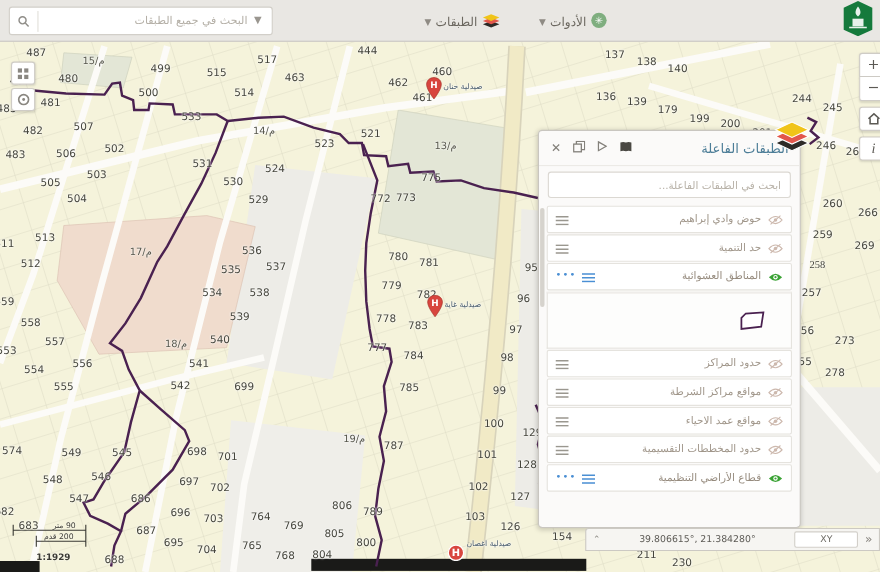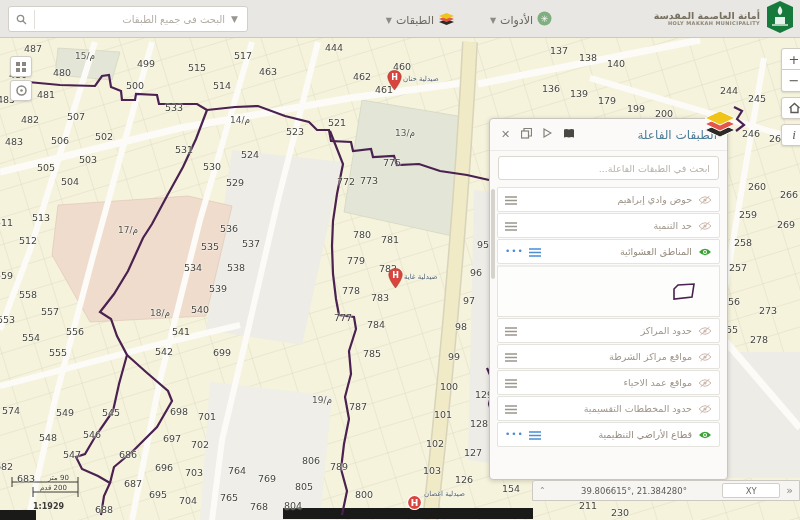--- a/index.html
+++ b/index.html
@@ -227,21 +227,21 @@
         <span class="parcel" style="left: 164px; top: 467px;">696</span>
         <span class="parcel" style="left: 194px; top: 472px;">703</span>
         <span class="parcel" style="left: 237px; top: 470px;">764</span>
         <span class="parcel" style="left: 267px; top: 478px;">769</span>
         <span class="parcel" style="left: 158px; top: 494px;">695</span>
         <span class="parcel" style="left: 188px; top: 500px;">704</span>
         <span class="parcel" style="left: 229px; top: 497px;">765</span>
         <span class="parcel" style="left: 259px; top: 506px;">768</span>
         <span class="parcel" style="left: 311px; top: 460px;">806</span>
         <span class="parcel" style="left: 304px; top: 486px;">805</span>
-        <span class="parcel" style="left: 333px; top: 494px; margin-left: 31px;">800</span>
+        <span class="parcel" style="left: 333px; top: 494px;">800</span>
         <span class="parcel" style="left: 293px; top: 505px;">804</span>
         <span class="parcel" style="left: 334px; top: 47px;">444</span>
         <span class="parcel" style="left: 402px; top: 66px;">460</span>
         <span class="parcel" style="left: 268px; top: 71px;">463</span>
         <span class="parcel" style="left: 362px; top: 76px;">462</span>
         <span class="parcel" style="left: 384px; top: 89px;">461</span>
         <span class="parcel" style="left: 295px; top: 131px;">523</span>
         <span class="parcel" style="left: 337px; top: 122px;">521</span>
         <span class="parcel" style="left: 346px; top: 181px;">772</span>
         <span class="parcel" style="left: 369px; top: 180px;">773</span>
@@ -280,21 +280,21 @@
         <span class="parcel" style="left: 664px; top: 113px;">200</span>
         <span class="parcel" style="left: 693px; top: 121px;">201</span>
         <span class="parcel" style="left: 729px; top: 90px;">244</span>
         <span class="parcel" style="left: 757px; top: 98px;">245</span>
         <span class="parcel" style="left: 751px; top: 133px;">246</span>
         <span class="parcel" style="left: 778px; top: 138px;">261</span>
         <span class="parcel" style="left: 757px; top: 186px;">260</span>
         <span class="parcel" style="left: 789px; top: 194px;">266</span>
         <span class="parcel" style="left: 748px; top: 214px;">259</span>
         <span class="parcel" style="left: 786px; top: 224px;">269</span>
-        <span class="parcel" style="left: 743px; top: 242px;">258</span>
+        <span class="parcel" style="left: 743px; top: 242px; font-family: Liberation Serif, serif;">258</span>
         <span class="parcel" style="left: 738px; top: 267px;">257</span>
         <span class="parcel" style="left: 731px; top: 301px;">256</span>
         <span class="parcel" style="left: 768px; top: 310px;">273</span>
         <span class="parcel" style="left: 729px; top: 329px;">255</span>
         <span class="parcel" style="left: 759px; top: 339px;">278</span>
         <span class="parcel" style="left: 511px; top: 488px;">154</span>
         <span class="parcel" style="left: 588px; top: 505px;">211</span>
         <span class="parcel" style="left: 620px; top: 512px;">230</span>
         <span class="zone" style="left: 85px; top: 56px;">م/15</span>
         <span class="zone" style="left: 240px; top: 120px;">م/14</span>
@@ -357,24 +357,20 @@
         <svg width="15" height="15" viewBox="0 0 15 15">
             <circle cx="7.5" cy="7.5" r="7" fill="#7fae7f"></circle>
             <text x="7.5" y="10.6" font-size="9" text-anchor="middle" fill="#fff">✳</text>
           </svg>
       </span>
       <span>الأدوات</span>
       <span class="caret">▼</span>
     </div>
 
     <div id="logo">
-      <div class="ltxt">
-        <div class="lar">أمانة العاصمة المقدسة</div>
-        <div class="len">HOLY MAKKAH MUNICIPALITY</div>
-      </div>
       <span>
         <svg width="28" height="32" viewBox="0 0 28 32">
           <polygon points="14,0 27,6 27,26 14,32 1,26 1,6" fill="#157a3c"></polygon>
           <rect x="9" y="16" width="10" height="7" fill="#fff" opacity=".9"></rect>
           <path d="M14,5 C11,9 11,12 14,14 C17,12 17,9 14,5 Z" fill="#fff" opacity=".9"></path>
           <path d="M6,24 L22,24" stroke="#fff" stroke-width="1.4" opacity=".9"></path>
         </svg>
       </span>
     </div>
   </div>

